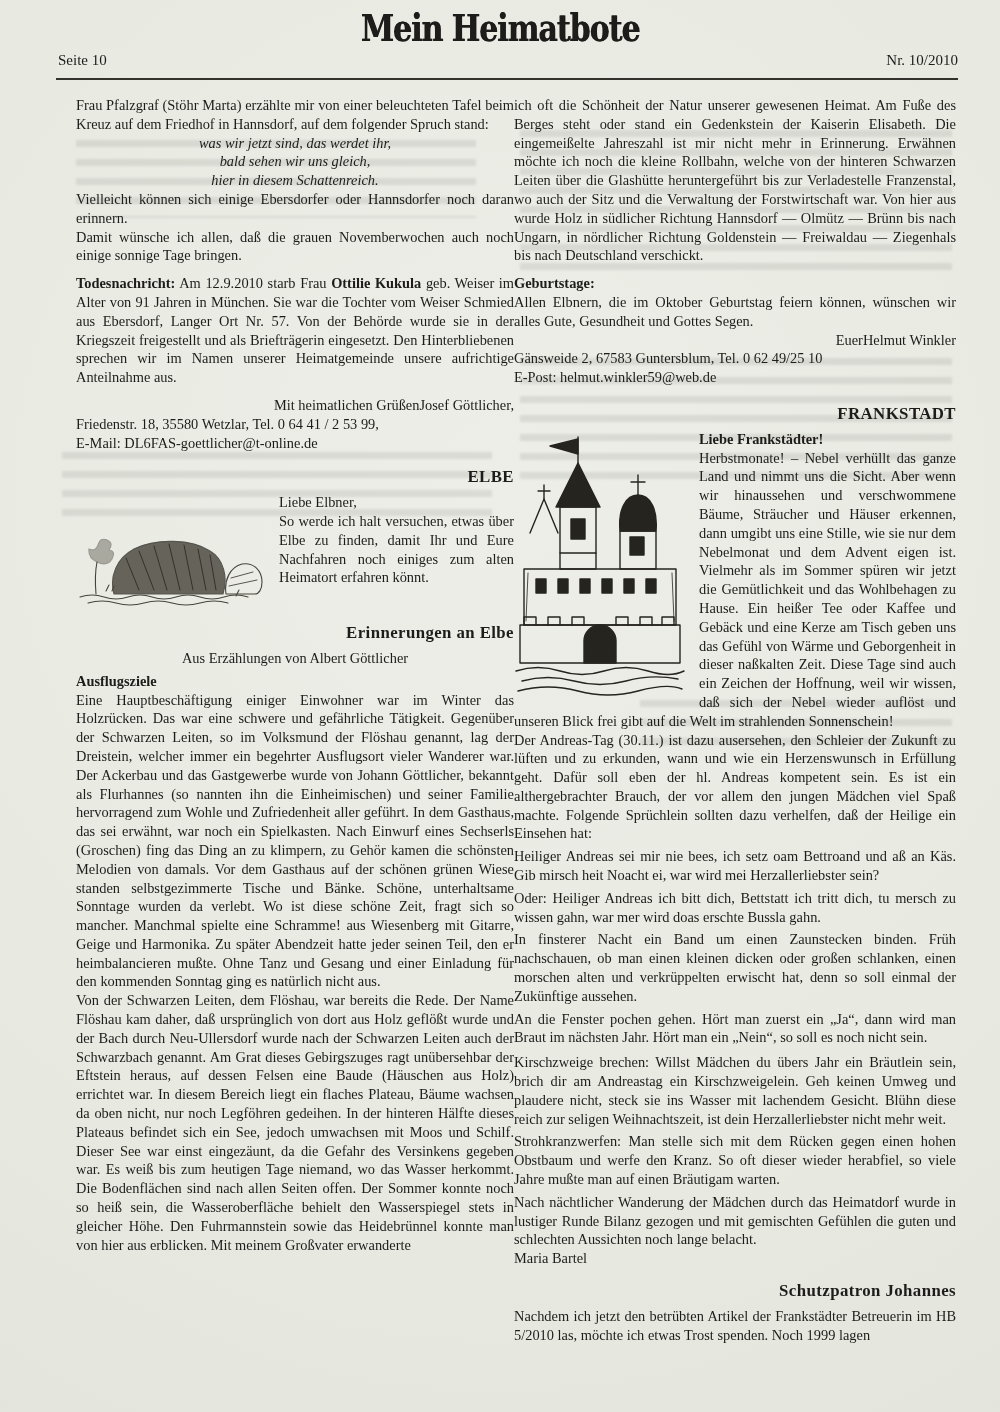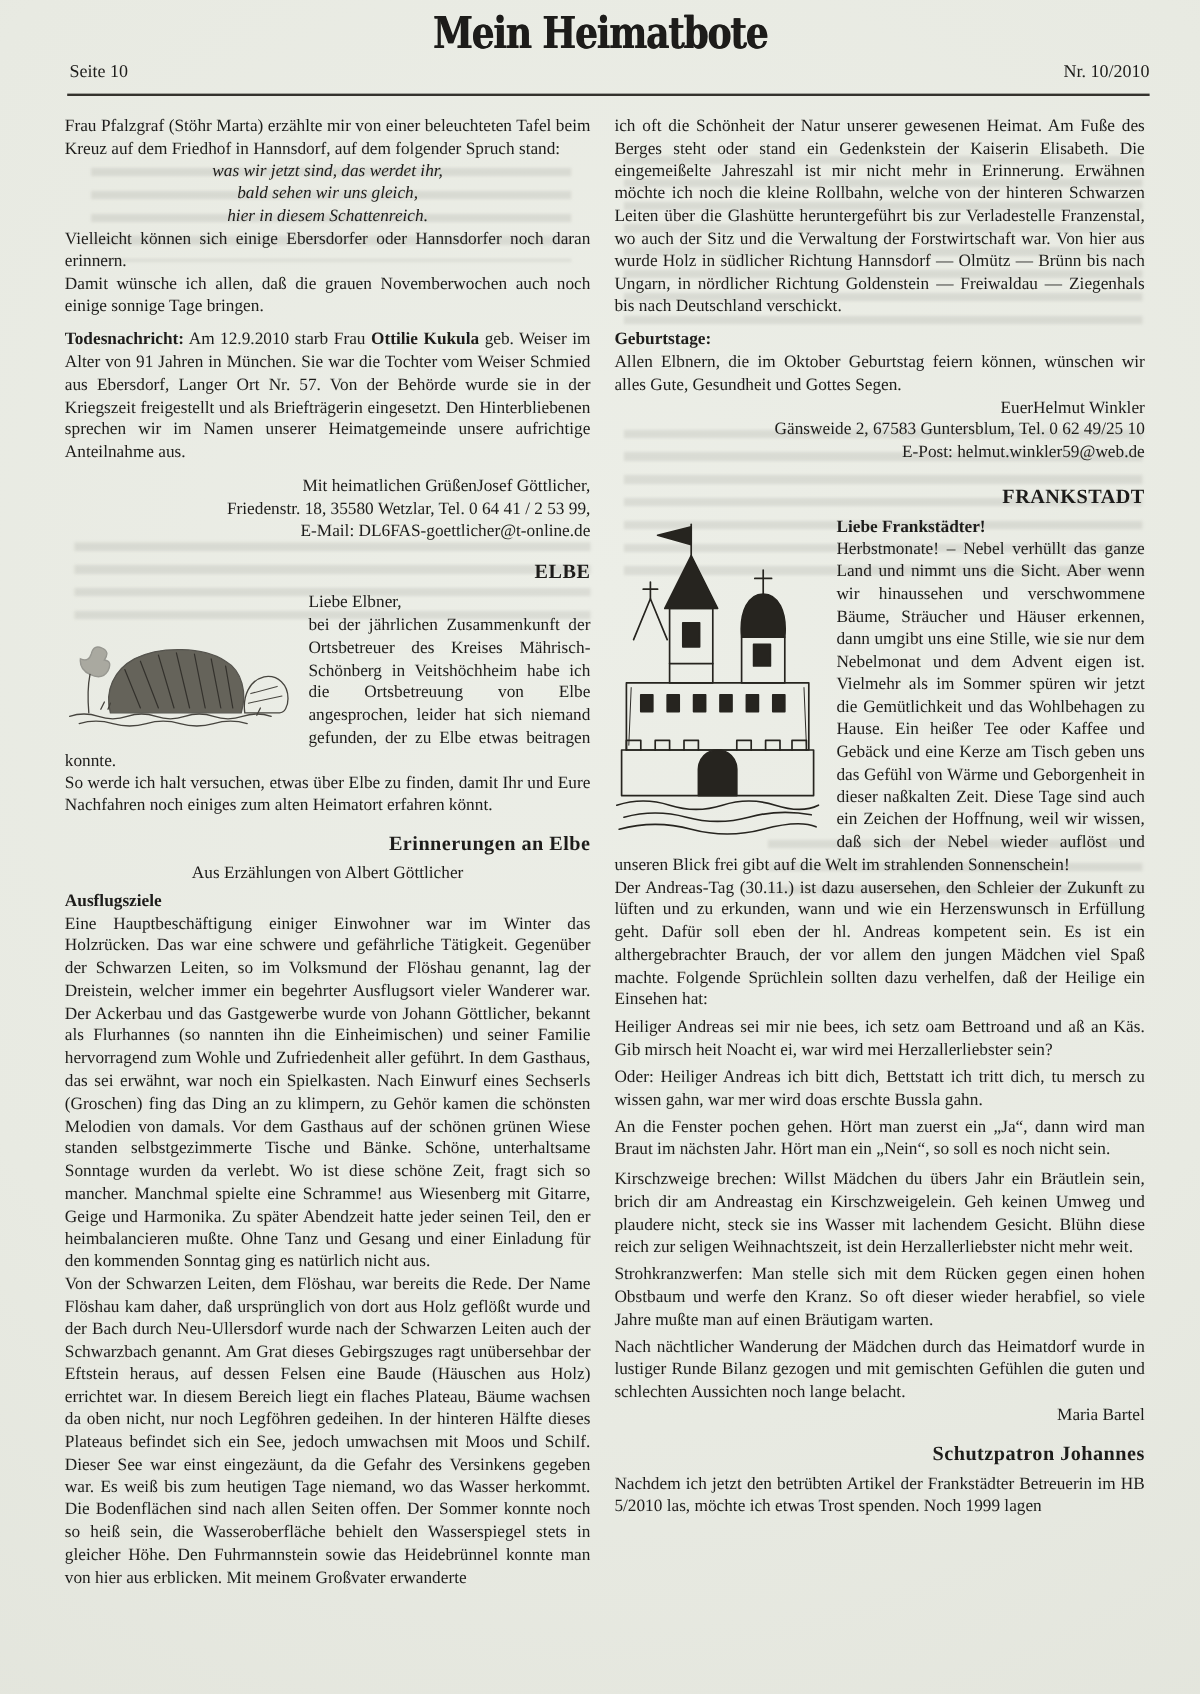--- a/index.html
+++ b/index.html
@@ -25,25 +25,25 @@
     padding:30px 42px 0 58px; height:40px;
   }
   .corner { font-size:15px; }
   .masthead {
     position:absolute; left:50%; top:20px; transform:translateX(-50%) scaleY(1.22);
     font-family:"DejaVu Serif",serif; font-weight:bold; font-size:30px;
     letter-spacing:-1px; white-space:nowrap;
     text-shadow: 0.6px 0 0 #1d1c1a;
   }
   .header-rule { margin:8px 42px 0 56px; border-top:2px solid #34322d; height:0; }
-  .columns { display:flex; gap:20px; padding:16px 42px 0 34px;margin-left:20px; }
+  .columns { display:flex; padding:16px 42px 0 76px; }
   .col-left  { width:438px; }
   .col-right { width:442px; }
   p { margin:0; text-align:justify; }
-  .right  { text-align:right; }
+  .right  { }
   .italic { }
   b, .bold { font-weight:bold; }
   .verse { text-align:center; font-style:italic; }
   .mt4 { margin-top:4px; } .mt6 { margin-top:6px; } .mt9 { margin-top:9px; }
   .section-heading { text-align:right; font-weight:bold; margin:13px 0 6px; letter-spacing:.4px; }
   .sub-heading { text-align:center; margin-bottom:4px; }
   .sig-row { display:flex; justify-content:flex-end; }
   .sketch { float:left; margin:3px 11px 3px 0; }
   .sketch svg { display:block; }
   .clear { clear:both; }
@@ -102,21 +102,20 @@
                 <path d="M50 62 l 13 32 M63 55 l 15 39 M78 50 l 13 44 M93 48 l 11 46 M108 49 l 9 45 M122 53 l 8 41 M134 59 l 6 35" stroke="#33312c" stroke-width="1"></path>
                 <path d="M150 98 C 148 84 154 71 166 68 C 178 66 186 75 186 86 C 186 93 183 98 179 98 Z"></path>
                 <path d="M155 82 l 22 -6 M153 90 l 28 -6" stroke-width="0.9"></path>
                 <path d="M4 101 q 12 -4 24 0 t 24 0 t 24 0 t 24 0 t 24 0 t 24 0 t 24 0"></path>
                 <path d="M12 107 q 14 -4 28 0 t 28 0 t 28 0 t 28 0 t 28 0"></path>
                 <path d="M30 95 l 3 -6 M36 95 l 2 -5 M160 100 l 3 -6"></path>
               </g>
             </svg>
           </span>
           <div>Liebe Elbner,</div>
-          <p>bei der jährlichen Zusammenkunft der Ortsbetreuer des Kreises Mährisch-Schönberg in Veitshöchheim habe ich die Ortsbetreuung von Elbe angesprochen, leider hat sich niemand gefunden, der zu Elbe etwas beitragen konnte.</p>
           <p>So werde ich halt versuchen, etwas über Elbe zu finden, damit Ihr und Eure Nachfahren noch einiges zum alten Heimatort erfahren könnt.</p>
           <div class="clear"></div>
         </div>
 
         <h3 class="section-heading">Erinnerungen an Elbe</h3>
         <div class="sub-heading">Aus Erzählungen von Albert Göttlicher</div>
 
         <div class="bold mt4">Ausflugsziele</div>
         <p>Eine Hauptbeschäftigung einiger Einwohner war im Winter das Holzrücken. Das war eine schwere und gefährliche Tätigkeit. Gegenüber der Schwarzen Leiten, so im Volksmund der Flöshau genannt, lag der Dreistein, welcher immer ein begehrter Ausflugsort vieler Wanderer war. Der Ackerbau und das Gastgewerbe wurde von Johann Göttlicher, bekannt als Flurhannes (so nannten ihn die Einheimischen) und seiner Familie hervorragend zum Wohle und Zufriedenheit aller geführt. In dem Gasthaus, das sei erwähnt, war noch ein Spielkasten. Nach Einwurf eines Sechserls (Groschen) fing das Ding an zu klimpern, zu Gehör kamen die schönsten Melodien von damals. Vor dem Gasthaus auf der schönen grünen Wiese standen selbstgezimmerte Tische und Bänke. Schöne, unterhaltsame Sonntage wurden da verlebt. Wo ist diese schöne Zeit, fragt sich so mancher. Manchmal spielte eine Schramme! aus Wiesenberg mit Gitarre, Geige und Harmonika. Zu später Abendzeit hatte jeder seinen Teil, den er heimbalancieren mußte. Ohne Tanz und Gesang und einer Einladung für den kommenden Sonntag ging es natürlich nicht aus.</p>
         <p>Von der Schwarzen Leiten, dem Flöshau, war bereits die Rede. Der Name Flöshau kam daher, daß ursprünglich von dort aus Holz geflößt wurde und der Bach durch Neu-Ullersdorf wurde nach der Schwarzen Leiten auch der Schwarzbach genannt. Am Grat dieses Gebirgszuges ragt unübersehbar der Eftstein heraus, auf dessen Felsen eine Baude (Häuschen aus Holz) errichtet war. In diesem Bereich liegt ein flaches Plateau, Bäume wachsen da oben nicht, nur noch Legföhren gedeihen. In der hinteren Hälfte dieses Plateaus befindet sich ein See, jedoch umwachsen mit Moos und Schilf. Dieser See war einst eingezäunt, da die Gefahr des Versinkens gegeben war. Es weiß bis zum heutigen Tage niemand, wo das Wasser herkommt. Die Bodenflächen sind nach allen Seiten offen. Der Sommer konnte noch so heiß sein, die Wasseroberfläche behielt den Wasserspiegel stets in gleicher Höhe. Den Fuhrmannstein sowie das Heidebrünnel konnte man von hier aus erblicken. Mit meinem Großvater erwanderte</p>
@@ -172,20 +171,21 @@
             </svg>
           </span>
           <div class="bold">Liebe Frankstädter!</div>
           <p>Herbstmonate! – Nebel verhüllt das ganze Land und nimmt uns die Sicht. Aber wenn wir hinaussehen und verschwommene Bäume, Sträucher und Häuser erkennen, dann umgibt uns eine Stille, wie sie nur dem Nebelmonat und dem Advent eigen ist. Vielmehr als im Sommer spüren wir jetzt die Gemütlichkeit und das Wohlbehagen zu Hause. Ein heißer Tee oder Kaffee und Gebäck und eine Kerze am Tisch geben uns das Gefühl von Wärme und Geborgenheit in dieser naßkalten Zeit. Diese Tage sind auch ein Zeichen der Hoffnung, weil wir wissen, daß sich der Nebel wieder auflöst und unseren Blick frei gibt auf die Welt im strahlenden Sonnenschein!</p>
           <div class="clear"></div>
         </div>
 
         <p>Der Andreas-Tag (30.11.) ist dazu ausersehen, den Schleier der Zukunft zu lüften und zu erkunden, wann und wie ein Herzenswunsch in Erfüllung geht. Dafür soll eben der hl. Andreas kompetent sein. Es ist ein althergebrachter Brauch, der vor allem den jungen Mädchen viel Spaß machte. Folgende Sprüchlein sollten dazu verhelfen, daß der Heilige ein Einsehen hat:</p>
         <p class="mt4">Heiliger Andreas sei mir nie bees, ich setz oam Bettroand und aß an Käs. Gib mirsch heit Noacht ei, war wird mei Herzallerliebster sein?</p>
         <p class="mt4">Oder: Heiliger Andreas ich bitt dich, Bettstatt ich tritt dich, tu mersch zu wissen gahn, war mer wird doas erschte Bussla gahn.</p>
+        <p class="mt4">In finsterer Nacht ein Band um einen Zaunstecken binden. Früh nachschauen, ob man einen kleinen dicken oder großen schlanken, einen morschen alten und verkrüppelten erwischt hat, denn so soll einmal der Zukünftige aussehen.</p>
         <p class="mt4">An die Fenster pochen gehen. Hört man zuerst ein „Ja“, dann wird man Braut im nächsten Jahr. Hört man ein „Nein“, so soll es noch nicht sein.</p>
         <p class="mt6">Kirschzweige brechen: Willst Mädchen du übers Jahr ein Bräutlein sein, brich dir am Andreastag ein Kirschzweigelein. Geh keinen Umweg und plaudere nicht, steck sie ins Wasser mit lachendem Gesicht. Blühn diese reich zur seligen Weihnachtszeit, ist dein Herzallerliebster nicht mehr weit.</p>
         <p class="mt4">Strohkranzwerfen: Man stelle sich mit dem Rücken gegen einen hohen Obstbaum und werfe den Kranz. So oft dieser wieder herabfiel, so viele Jahre mußte man auf einen Bräutigam warten.</p>
         <p class="mt4">Nach nächtlicher Wanderung der Mädchen durch das Heimatdorf wurde in lustiger Runde Bilanz gezogen und mit gemischten Gefühlen die guten und schlechten Aussichten noch lange belacht.</p>
         <div class="right italic">Maria Bartel</div>
 
         <h3 class="section-heading" style="margin-top:14px;">Schutzpatron Johannes</h3>
         <p>Nachdem ich jetzt den betrübten Artikel der Frankstädter Betreuerin im HB 5/2010 las, möchte ich etwas Trost spenden. Noch 1999 lagen</p>
       </section>
 

